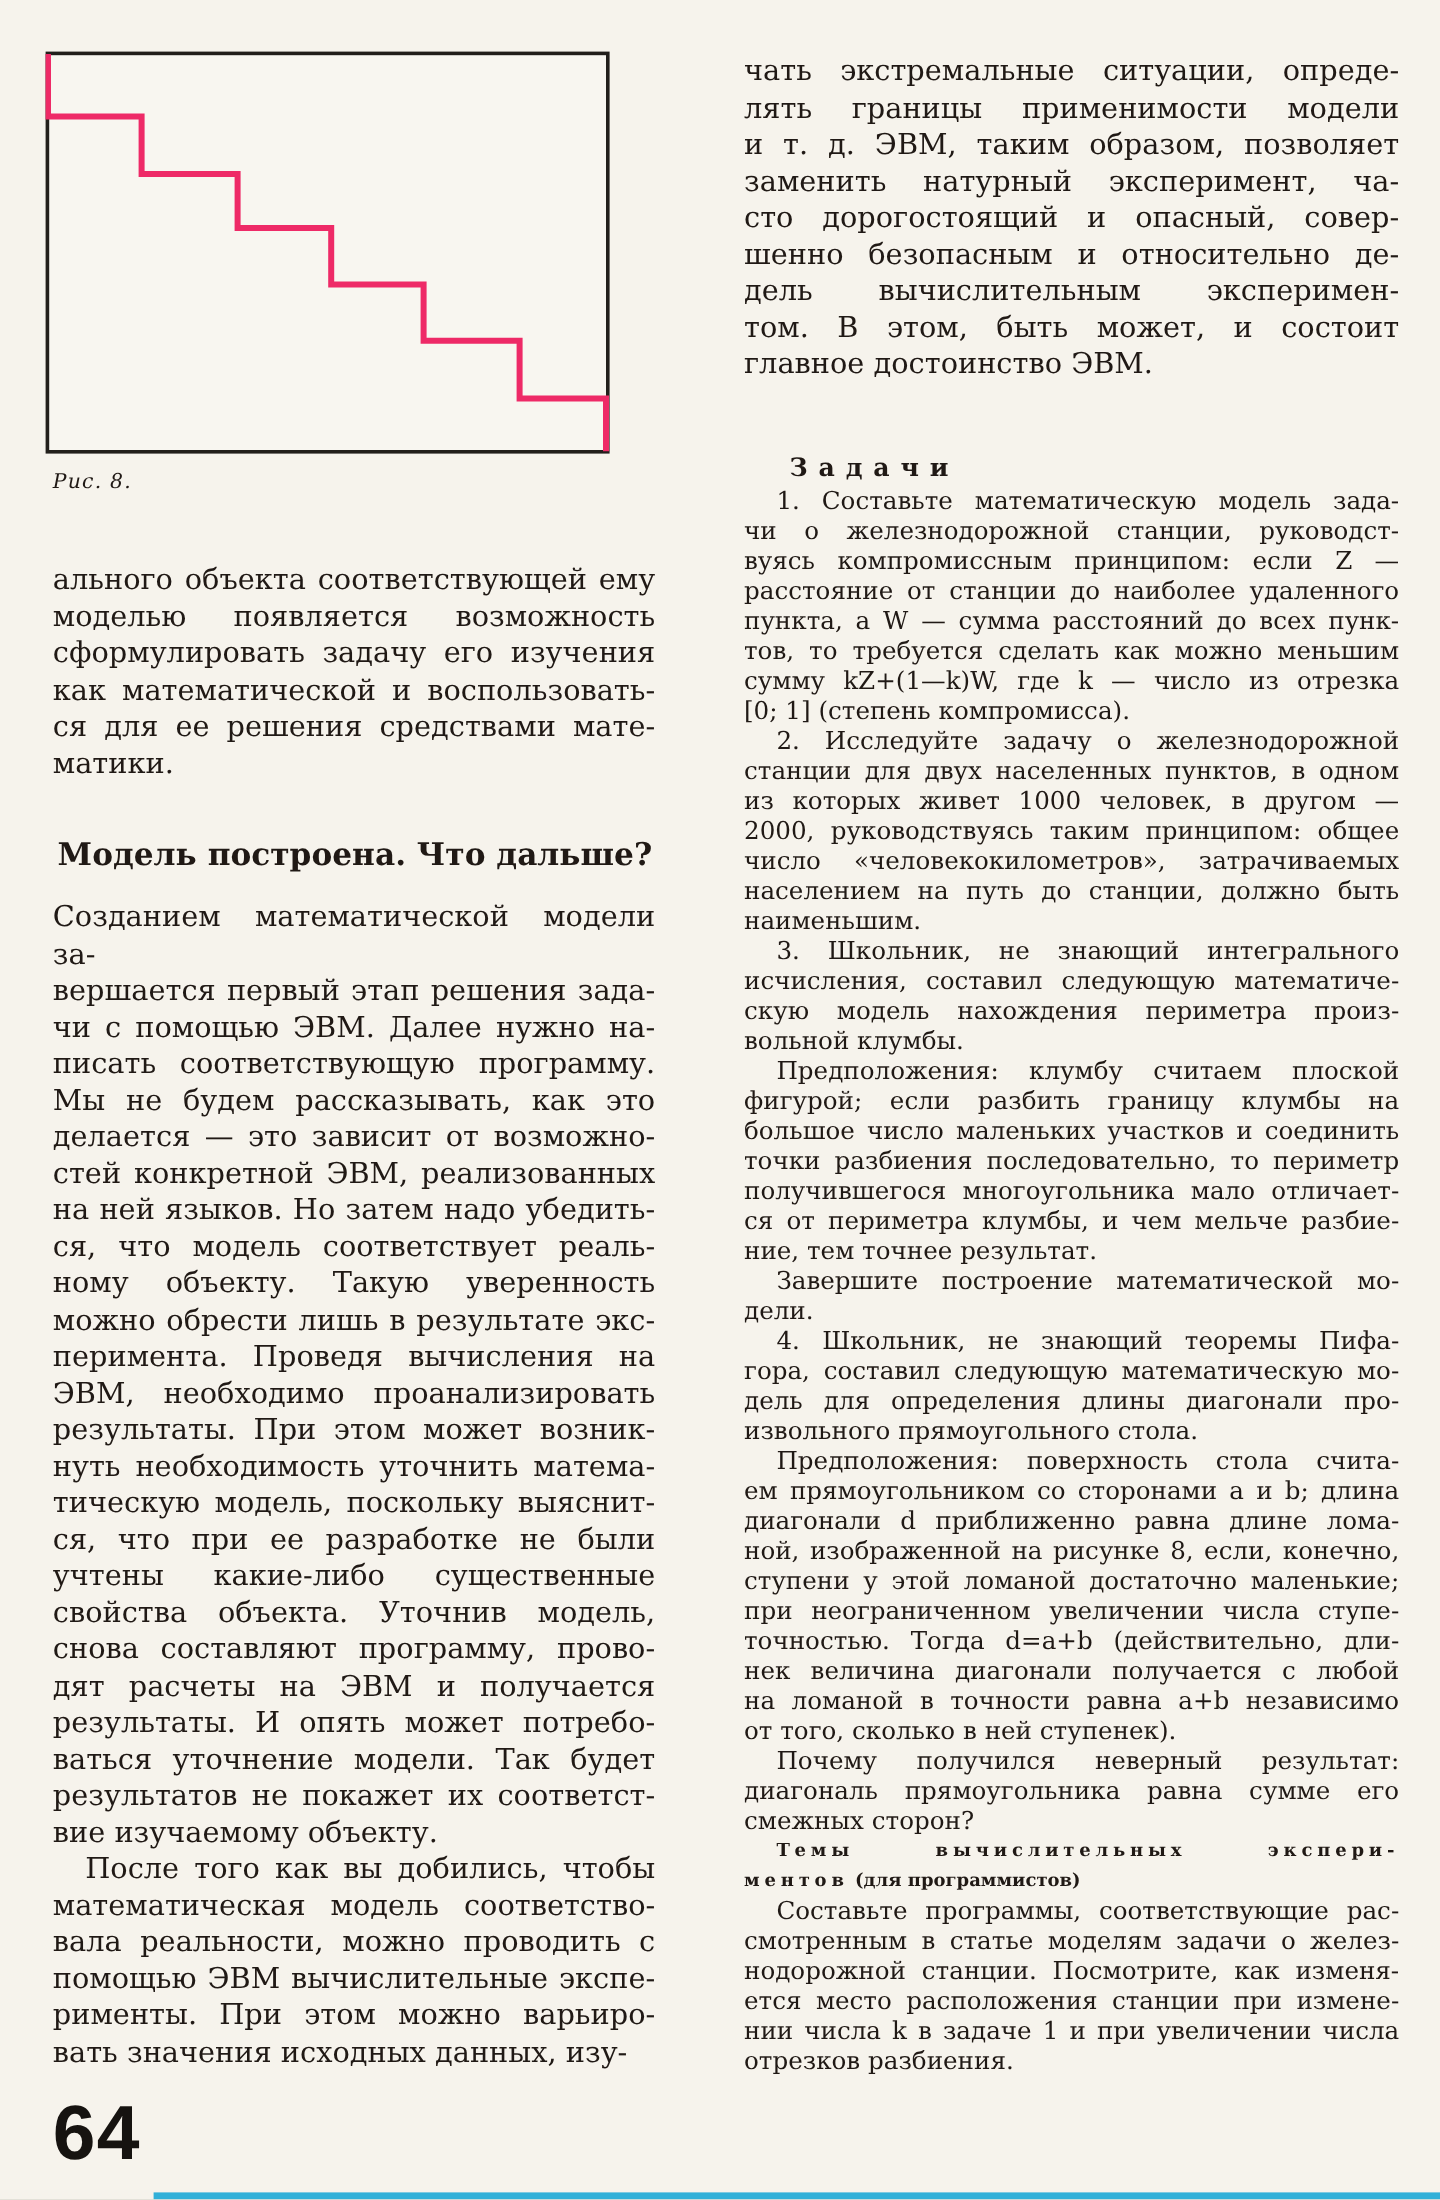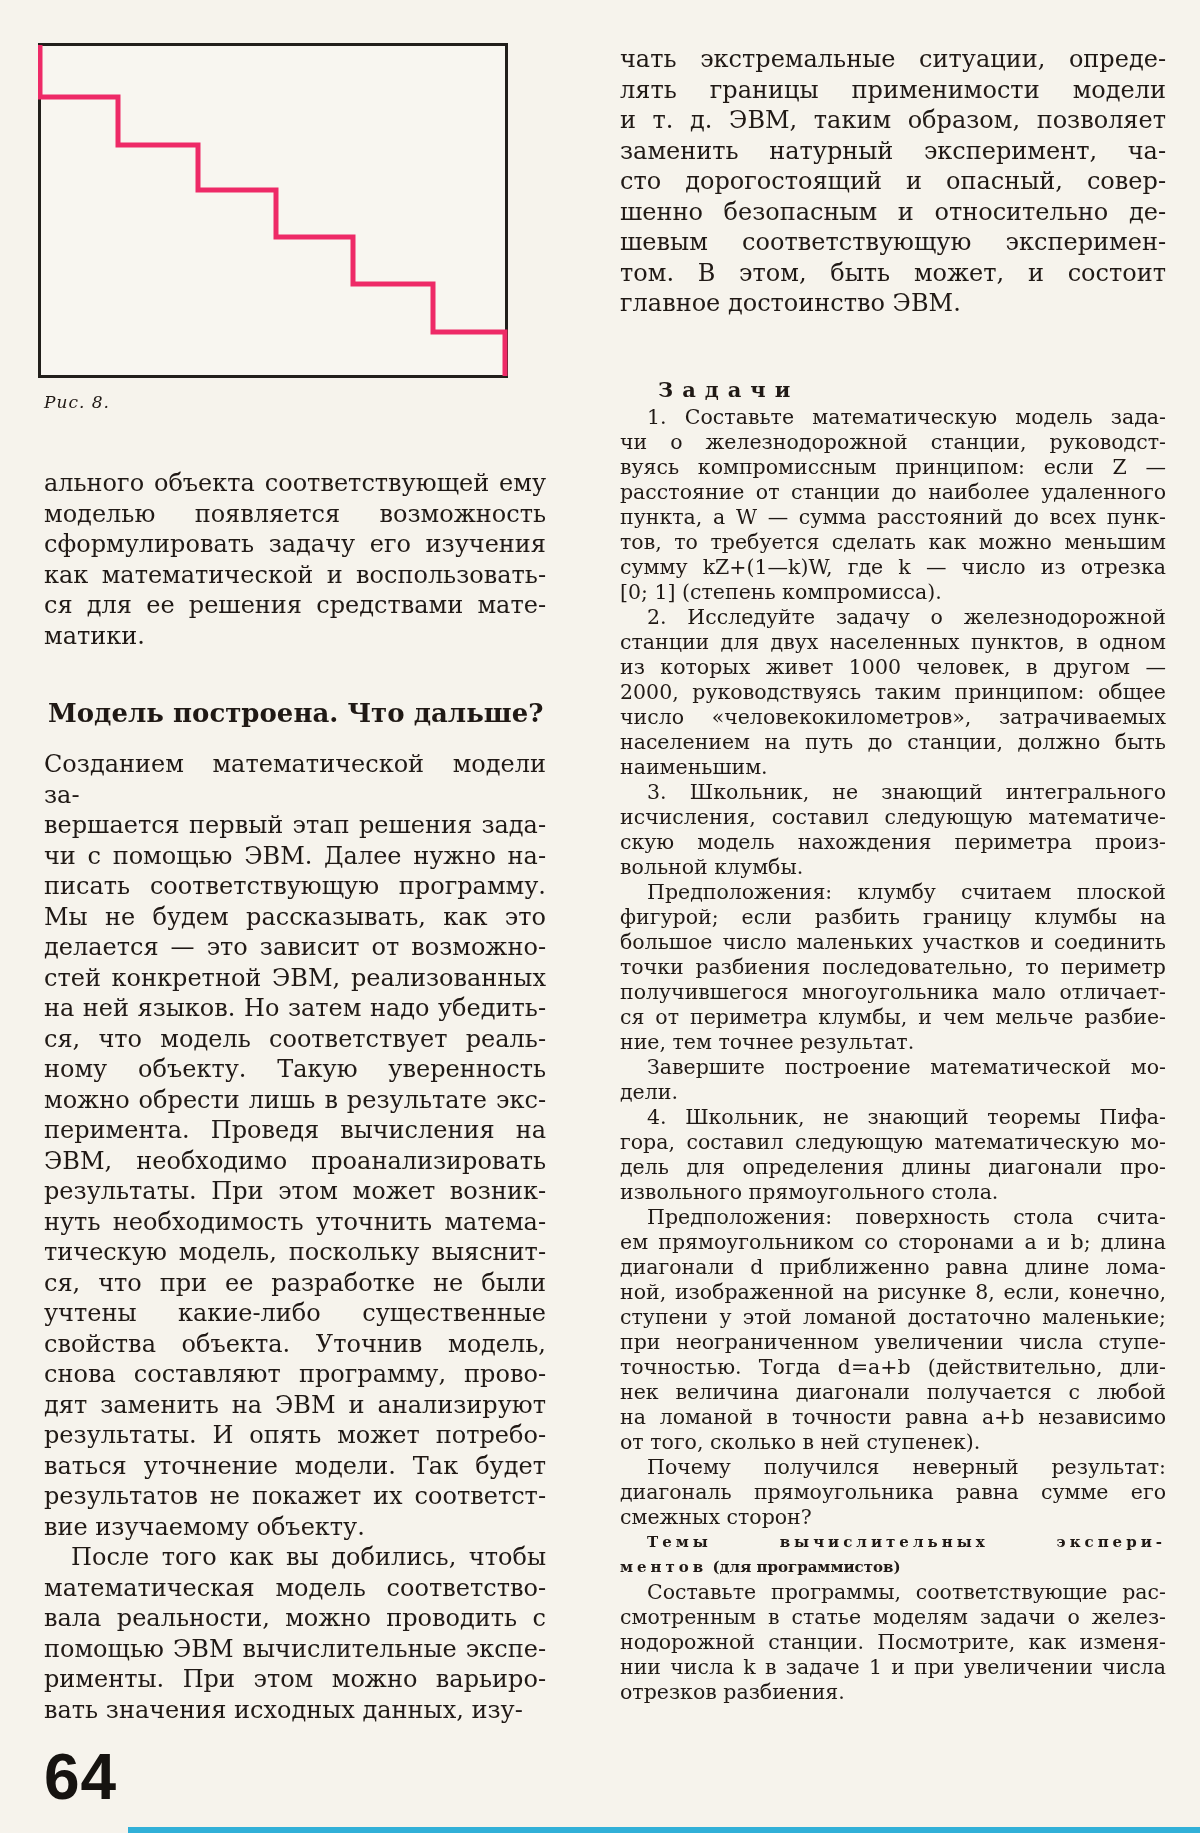--- a/index.html
+++ b/index.html
@@ -97,21 +97,21 @@
         <div class="line">можно обрести лишь в результате экс-</div>
         <div class="line">перимента. Проведя вычисления на</div>
         <div class="line">ЭВМ, необходимо проанализировать</div>
         <div class="line">результаты. При этом может возник-</div>
         <div class="line">нуть необходимость уточнить матема-</div>
         <div class="line">тическую модель, поскольку выяснит-</div>
         <div class="line">ся, что при ее разработке не были</div>
         <div class="line">учтены какие-либо существенные</div>
         <div class="line">свойства объекта. Уточнив модель,</div>
         <div class="line">снова составляют программу, прово-</div>
-        <div class="line">дят заменить на ЭВМ и анализируют</div>
+        <div class="line">дят расчеты на ЭВМ и получается</div>
         <div class="line">результаты. И опять может потребо-</div>
         <div class="line">ваться уточнение модели. Так будет</div>
         <div class="line">результатов не покажет их соответст-</div>
         <div class="line">вие изучаемому объекту.</div>
       </div>
     <div class="para body indent">
         <div class="line">После того как вы добились, чтобы</div>
         <div class="line">математическая модель соответство-</div>
         <div class="line">вала реальности, можно проводить с</div>
         <div class="line">помощью ЭВМ вычислительные экспе-</div>
@@ -121,21 +121,21 @@
   </div>
 
   <div class="col col-right">
     <div class="para body">
         <div class="line">чать экстремальные ситуации, опреде-</div>
         <div class="line">лять границы применимости модели</div>
         <div class="line">и т. д. ЭВМ, таким образом, позволяет</div>
         <div class="line">заменить натурный эксперимент, ча-</div>
         <div class="line">сто дорогостоящий и опасный, совер-</div>
         <div class="line">шенно безопасным и относительно де-</div>
-        <div class="line">шевым соответствующую эксперимен-</div>
+        <div class="line">дель вычислительным эксперимен-</div>
         <div class="line">том. В этом, быть может, и состоит</div>
         <div class="line">главное достоинство ЭВМ.</div>
       </div>
     <div class="tasks-heading">Задачи</div>
     <div class="tasks">
         <div class="para task indent">
           <div class="line">1. Составьте математическую модель зада-</div>
           <div class="line">чи о железнодорожной станции, руководст-</div>
           <div class="line">вуясь компромиссным принципом: если Z —</div>
           <div class="line">расстояние от станции до наиболее удаленного</div>
@@ -197,20 +197,21 @@
         </div>
       </div>
     <div class="topics">
       <div class="line spaced">Темы вычислительных экспери-</div>
       <div class="line topics-line2"><span class="spaced">ментов</span><span> (для программистов)</span></div>
     </div>
     <div class="para task indent">
         <div class="line">Составьте программы, соответствующие рас-</div>
         <div class="line">смотренным в статье моделям задачи о желез-</div>
         <div class="line">нодорожной станции. Посмотрите, как изменя-</div>
+        <div class="line">ется место расположения станции при измене-</div>
         <div class="line">нии числа k в задаче 1 и при увеличении числа</div>
         <div class="line">отрезков разбиения.</div>
       </div>
   </div>
 
   <div class="page-number">64</div>
 
   <div class="bottom-strip"></div>
 
 </div>

